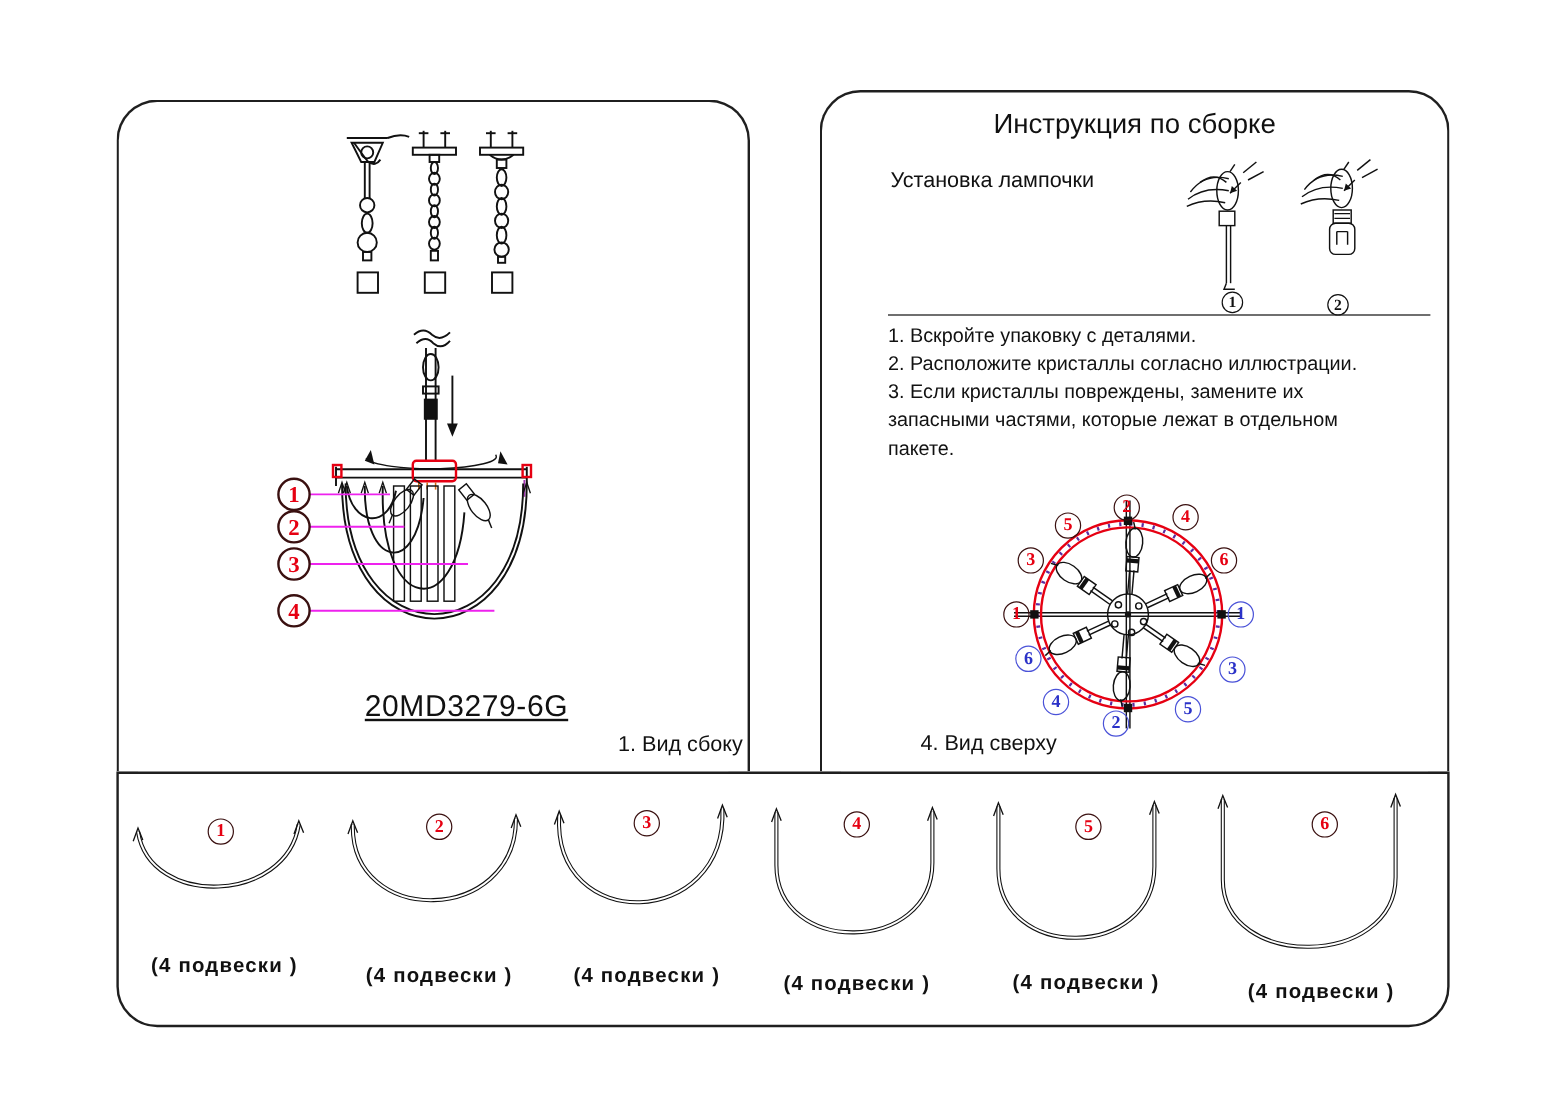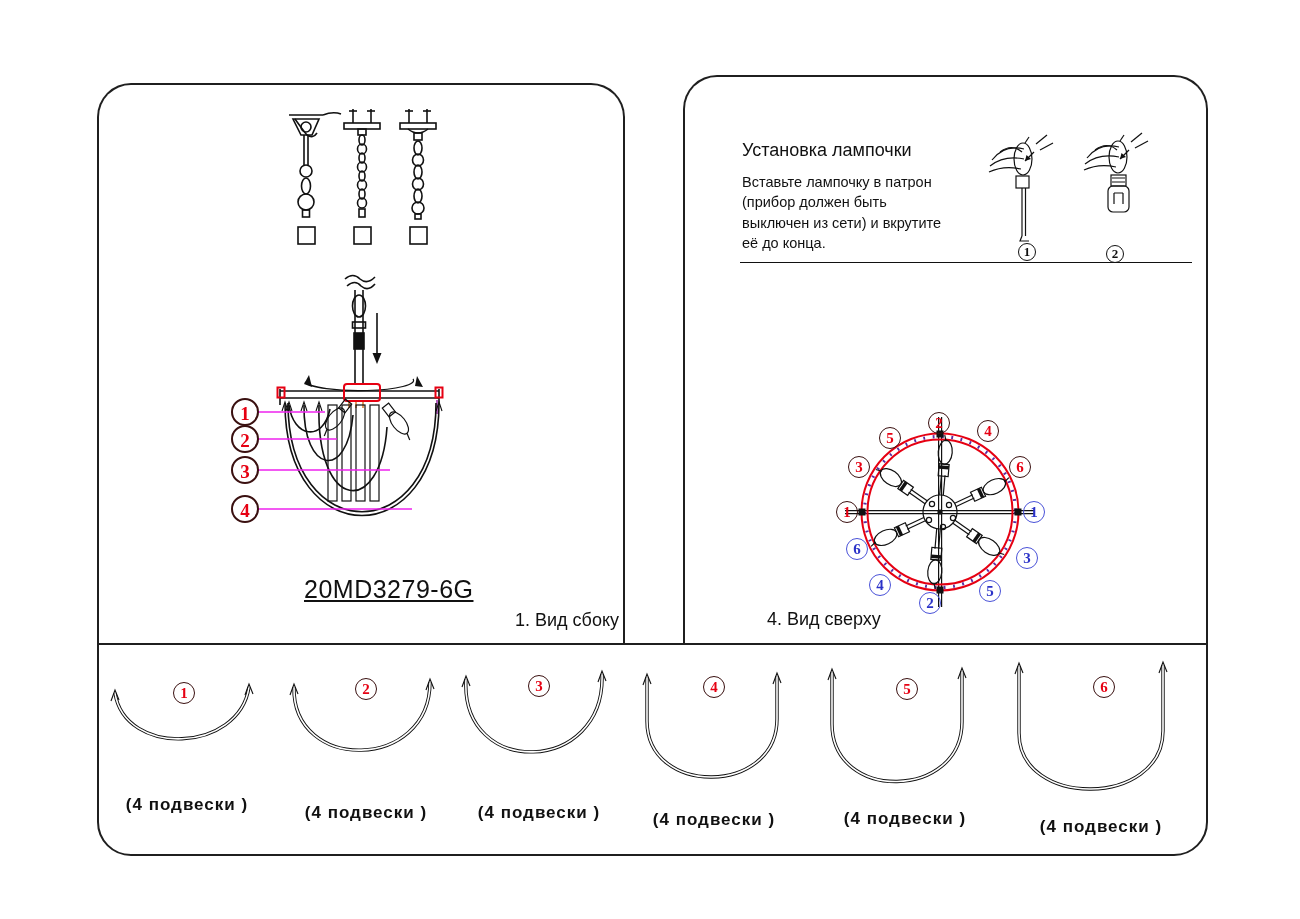--- a/index.html
+++ b/index.html
@@ -185,26 +185,23 @@
         <text x="146" y="386" text-anchor="middle" dominant-baseline="central" font-family="Liberation Serif,serif" font-weight="bold" font-size="19" fill="#e60012">3</text>
         <text x="146" y="425" text-anchor="middle" dominant-baseline="central" font-family="Liberation Serif,serif" font-weight="bold" font-size="19" fill="#e60012">4</text>
       </g>
     </svg>
 
     <div class="abs model" style="left:205px;top:490px">20MD3279-6G</div>
     <div class="abs caption" style="left:416px;top:525px">1. Вид сбоку</div>
   </div>
 
   <div id="right-panel" class="panel">
+    <div class="abs title" style="left:0;top:13px;width:521px">Инструкция по сборке</div>
 
     <div class="abs h2" style="left:57px;top:63px">Установка лампочки</div>
-    <div class="abs body-text" style="left:57px;top:95px;width:240px">Вставьте лампочку в патрон
-(прибор должен быть
-выключен из сети) и вкрутите
-её до конца.</div>
 
     <svg class="abs" style="left:285px;top:55px" width="210" height="120" viewBox="0 0 210 120">
 
       <g class="thin">
         <line x1="52" y1="56" x2="52" y2="104"></line>
           <line x1="55.5" y1="56" x2="55.5" y2="104"></line>
         <path d="M52,104 l-2,5 h9"></path>
         <rect x="46" y="44" width="13" height="12"></rect>
         <ellipse cx="53" cy="27" rx="9" ry="16"></ellipse>
         <path d="M55,11 l4,-6"></path>
@@ -233,20 +230,25 @@
           <path d="M165,16 l13,-7"></path>
         <path d="M159,18 l-9,9"></path>
           <path d="M150,27 l1.5,-6 4.5,4 z" fill="#111" stroke="none"></path>
       </g>
     </svg>
     <span class="clab k" style="left:342px;top:175px">1</span>
     <span class="clab k" style="left:430px;top:177px">2</span>
 
     <div class="abs" style="left:55px;top:185px;width:452px;border-top:1.8px solid #111"></div>
 
+    <div class="abs steps" style="left:55px;top:192px;width:465px">1. Вскройте упаковку с деталями.
+2. Расположите кристаллы согласно иллюстрации.
+3. Если кристаллы повреждены, замените их
+запасными частями, которые лежат в отдельном
+пакете.</div>
 
     <svg class="abs" style="left:117px;top:333px" width="280" height="210" viewBox="0 0 280 210">
       <defs>
         <g id="bulbarm">
           <line x1="17" y1="-1.8" x2="37" y2="-1.8" class="thin"></line>
           <line x1="17" y1="1.8" x2="37" y2="1.8" class="thin"></line>
           <rect x="36" y="-5" width="12" height="10" class="thin" transform="rotate(0)"></rect>
           <rect x="43" y="-5" width="3.5" height="10" fill="#111"></rect>
           <ellipse cx="60" cy="0" rx="12" ry="7" class="thin" fill="#fff"></ellipse>
           <path d="M71,0 l6,-2" class="thin"></path>

